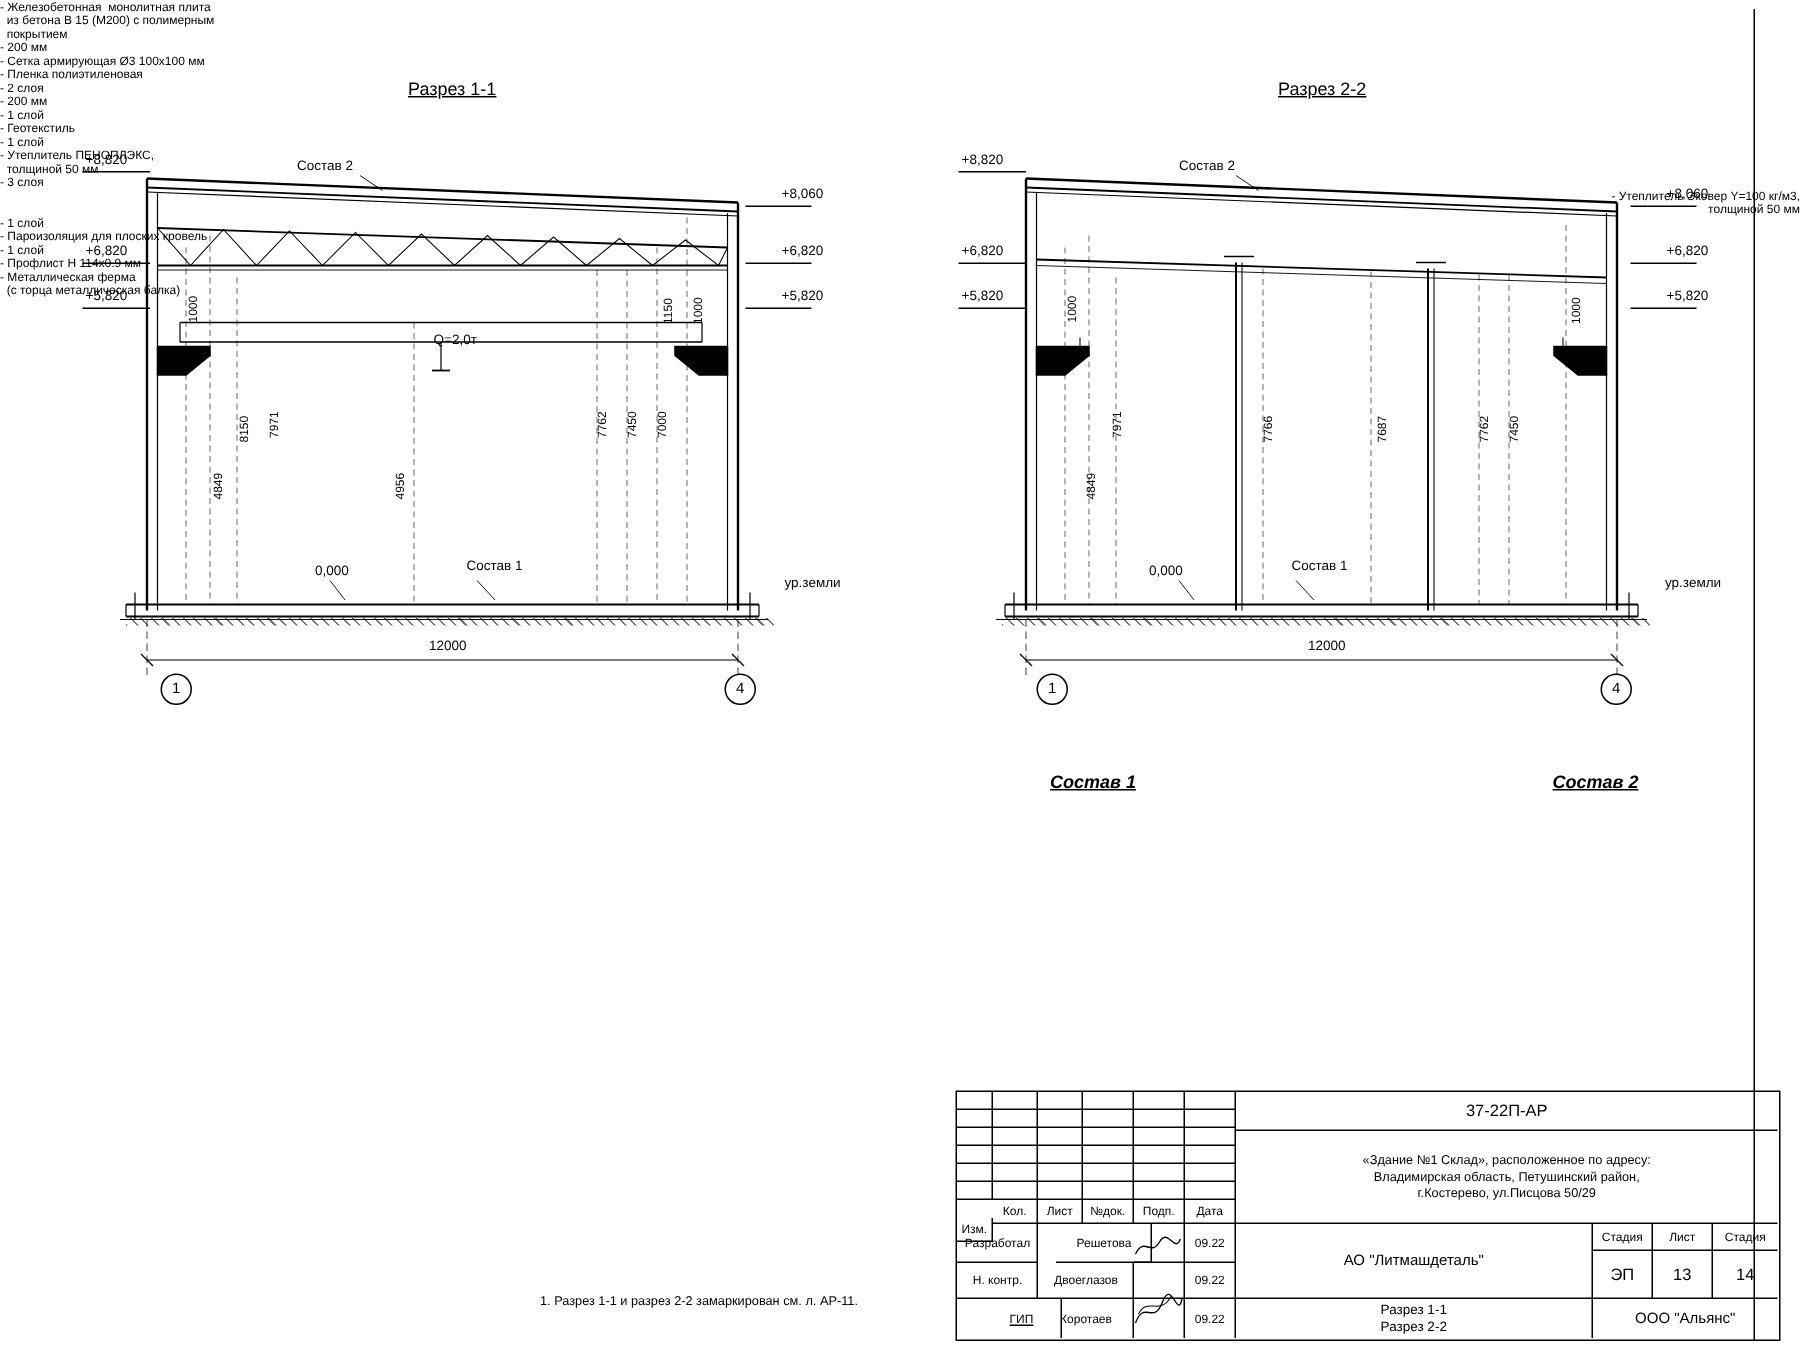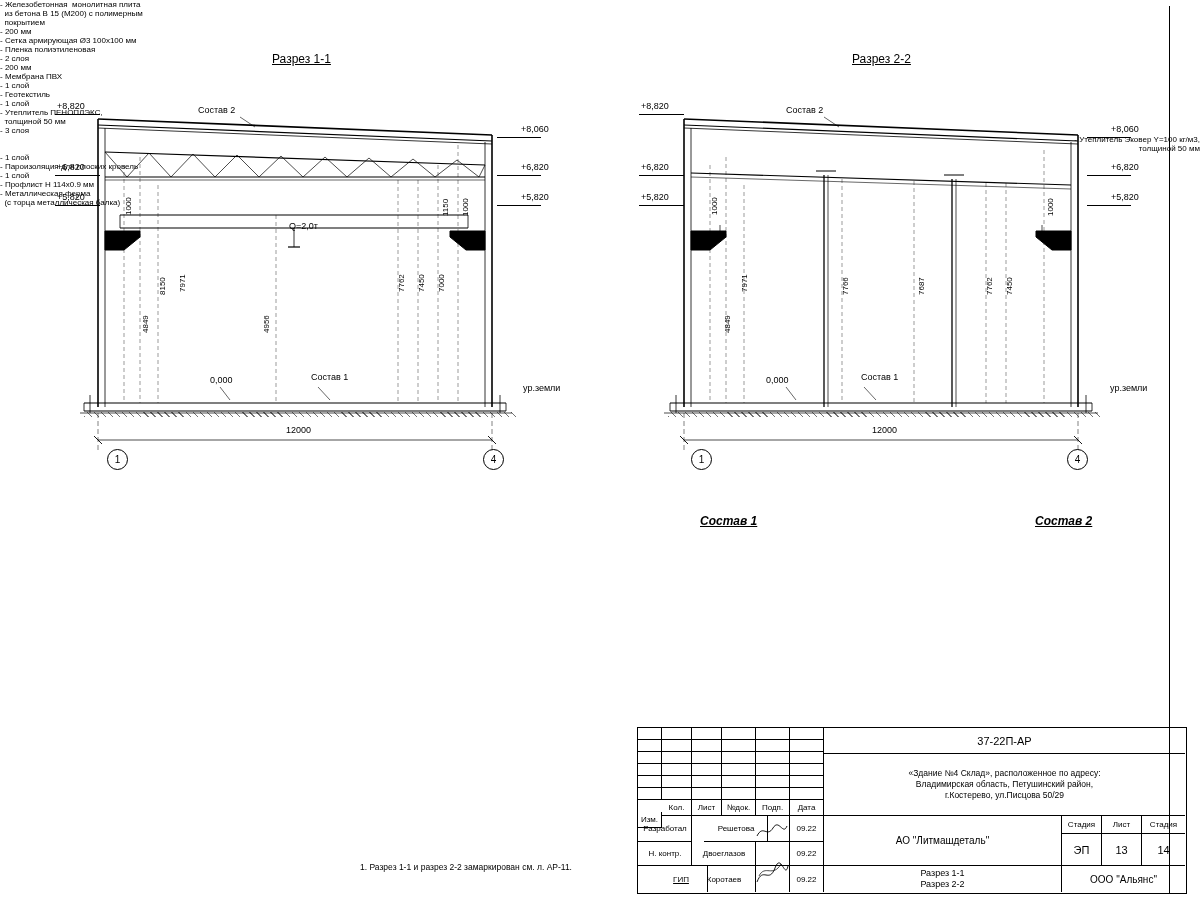--- a/index.html
+++ b/index.html
@@ -240,21 +240,20 @@
 
   <div class="t8" style="left:643px;top:625px;white-space:pre;">- Пленка полиэтиленовая</div>
   <div class="t8" style="left:822px;top:625px;">- 2 слоя</div>
 
   <div class="t8" style="left:822px;top:656px;">- 200 мм</div>
 
   <div class="t8" style="left:822px;top:678px;"></div>
 
   <div class="ctitle" style="left:1035px;top:514px;">Состав 2</div>
 
-  <div class="t8" style="left:958px;top:559px;white-space:pre;">- Мембрана ПВХ</div>
   <div class="t8" style="left:1128px;top:559px;">- 1 слой</div>
 
   <div class="t8" style="left:958px;top:577px;white-space:pre;">- Геотекстиль</div>
   <div class="t8" style="left:1128px;top:577px;">- 1 слой</div>
 
   <div class="t8" style="left:958px;top:595px;white-space:pre;">- Утеплитель ПЕНОПЛЭКС,
   толщиной 50 мм</div>
   <div class="t8" style="left:1128px;top:604px;">- 3 слоя</div>
 
   <div class="t8" style="left:958px;top:622px;white-space:pre;text-align:right;">- Утеплитель Эковер Y=100 кг/м3,
@@ -333,21 +332,21 @@
     <div class="cell lft" style="left:54px;top:114px;width:64px;height:24px;padding-left:3px;">Двоеглазов</div>
     <div class="cell" style="left:118px;top:114px;width:34px;height:24px;"></div>
     <div class="cell" style="left:152px;top:114px;width:34px;height:24px;">09.22</div>
 
     <div class="cell lft nb" style="left:16px;top:138px;width:54px;height:26px;padding-left:3px;text-decoration:underline;">ГИП</div>
     <div class="cell lft nb" style="left:54px;top:138px;width:64px;height:26px;padding-left:3px;">Коротаев</div>
     <div class="cell nb" style="left:118px;top:138px;width:34px;height:26px;"></div>
     <div class="cell nb" style="left:152px;top:138px;width:34px;height:26px;">09.22</div>
 
     <div class="cell nr" style="left:186px;top:0;width:361px;height:26px;font-size:11px;">37-22П-АР</div>
-    <div class="cell nr" style="left:186px;top:26px;width:361px;height:62px;font-size:8.5px;white-space:pre-line;line-height:11px;">«Здание №4 Склад», расположенное по адресу:
+    <div class="cell nr" style="left:186px;top:26px;width:361px;height:62px;font-size:8.5px;white-space:pre-line;line-height:11px;">«Здание №1 Склад», расположенное по адресу:
 Владимирская область, Петушинский район,
 г.Костерево, ул.Писцова 50/29</div>
 
     <div class="cell" style="left:186px;top:88px;width:238px;height:50px;font-size:10px;">АО "Литмашдеталь"</div>
     <div class="cell nb" style="left:186px;top:138px;width:238px;height:26px;font-size:9px;white-space:pre-line;line-height:11px;">Разрез 1-1
 Разрез 2-2</div>
 
     <div class="cell" style="left:424px;top:88px;width:40px;height:18px;">Стадия</div>
     <div class="cell" style="left:464px;top:88px;width:40px;height:18px;">Лист</div>
     <div class="cell nr" style="left:504px;top:88px;width:43px;height:18px;">Стадия</div>

